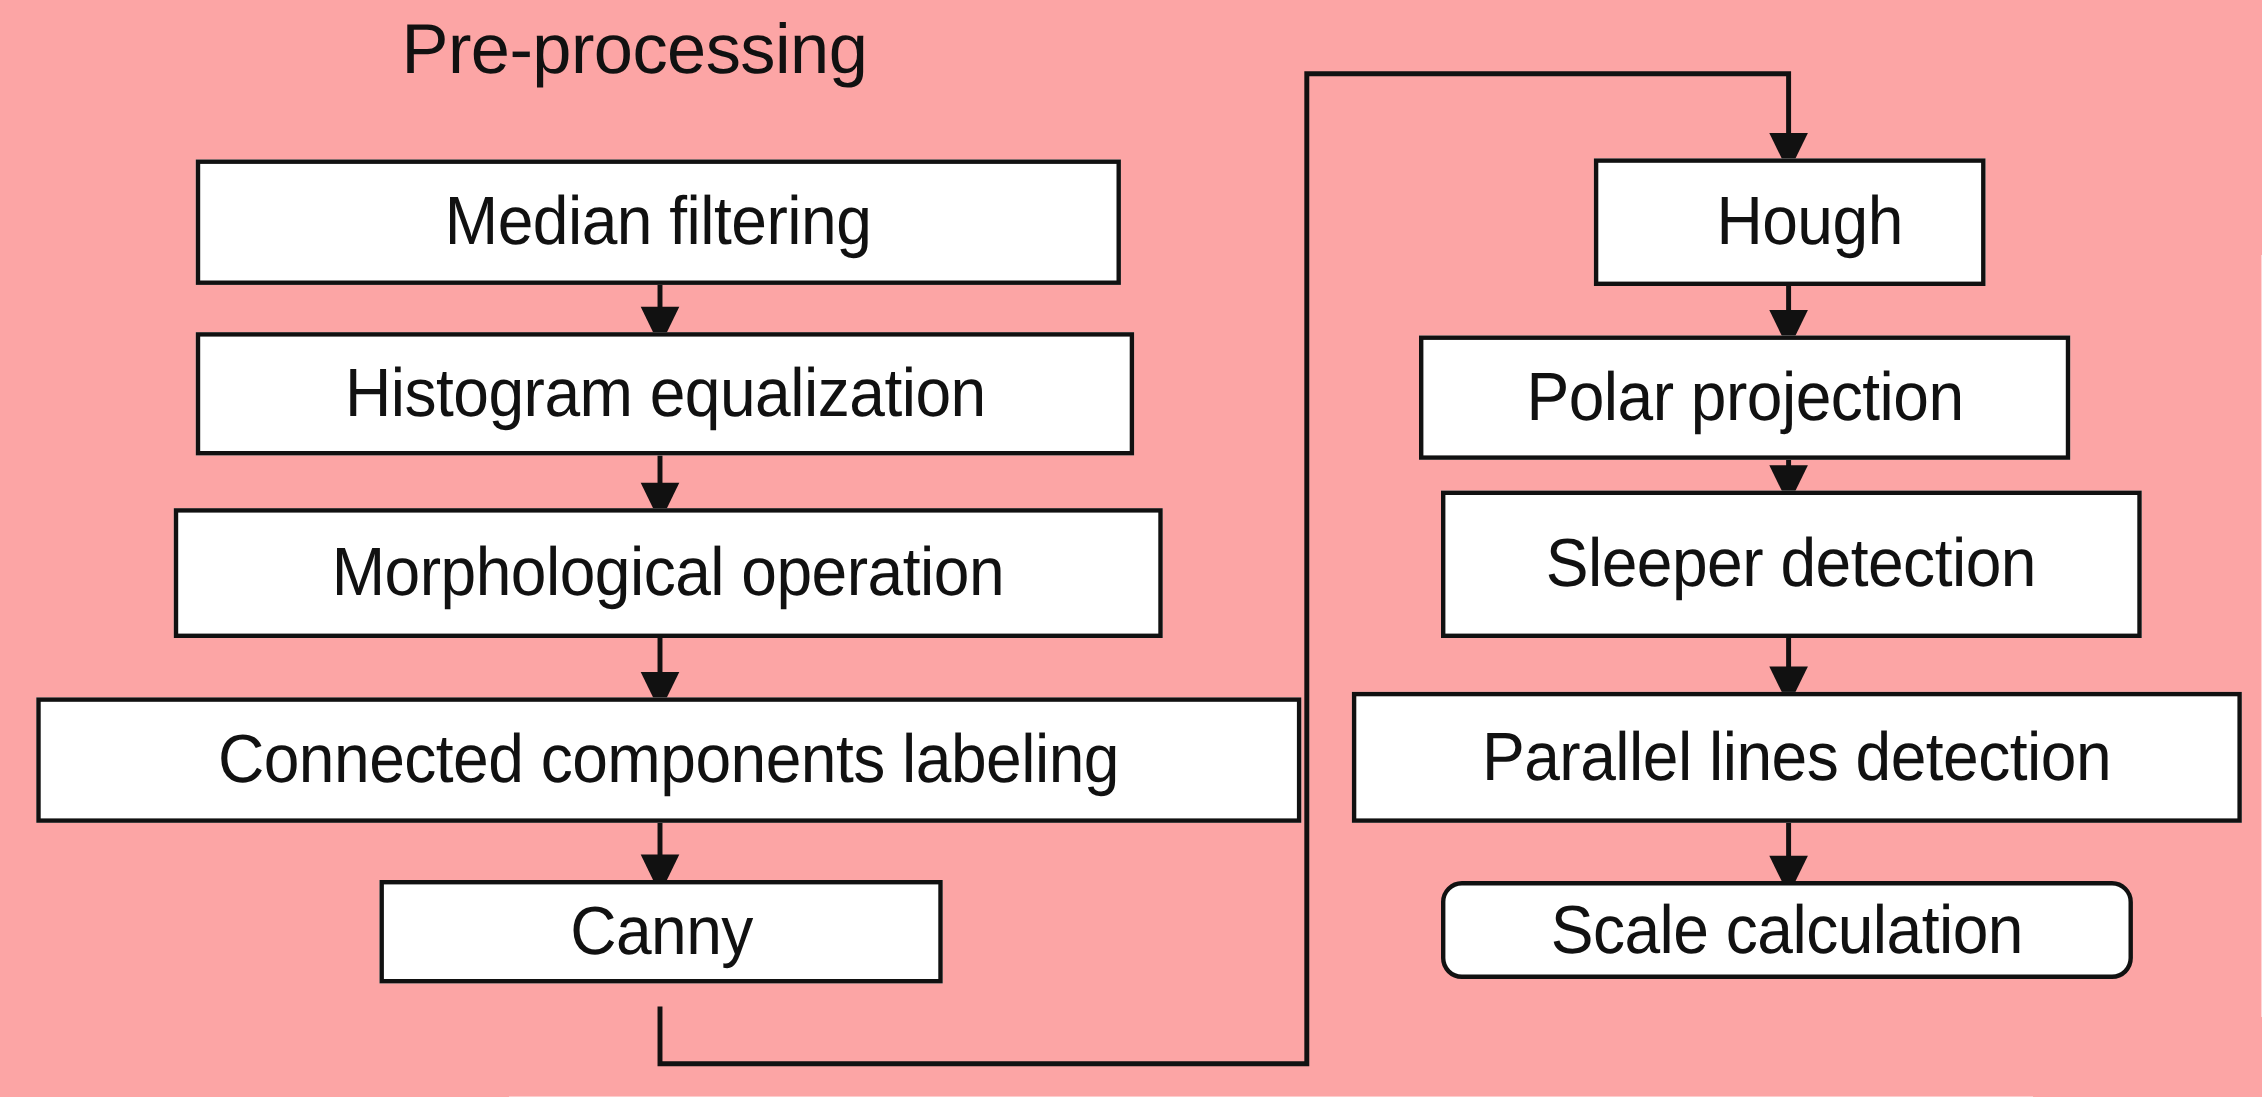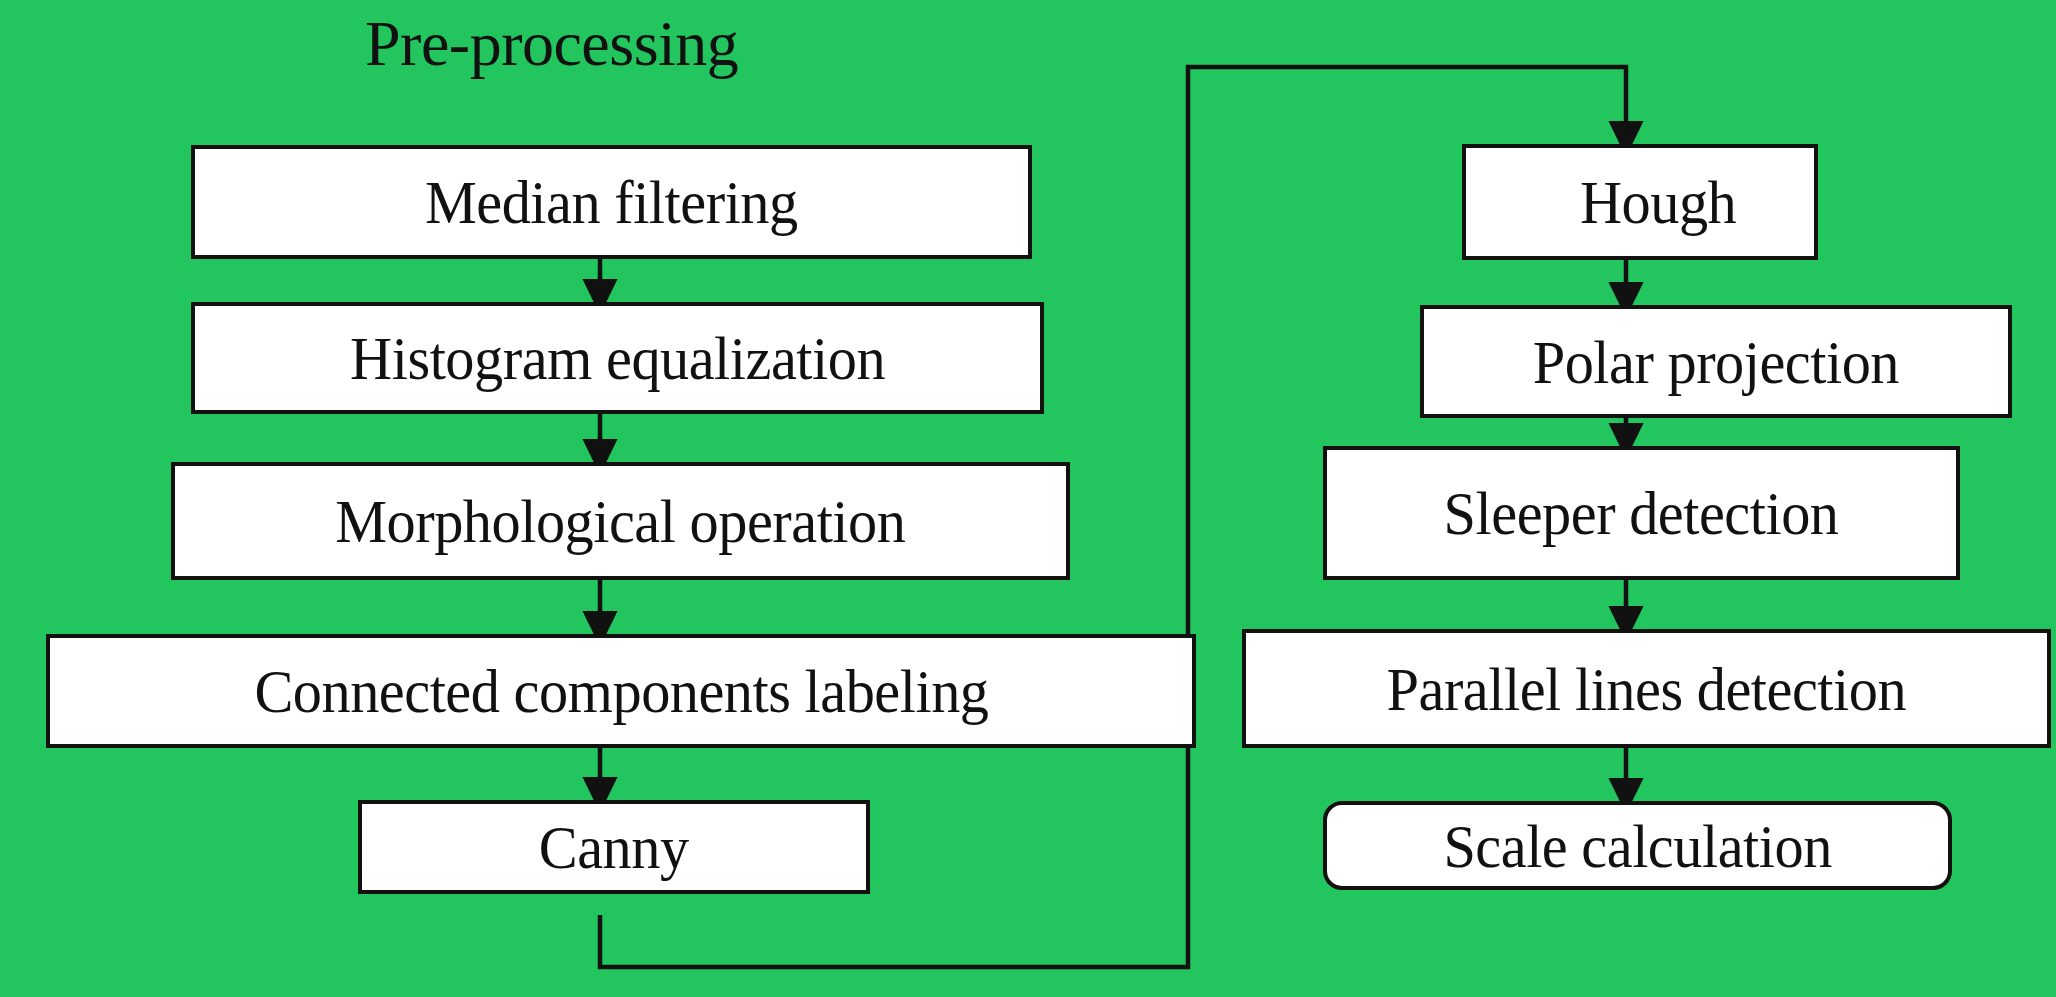--- a/index.html
+++ b/index.html
@@ -5,44 +5,43 @@
 <style>
   html, body {
     margin: 0;
     padding: 0;
     background: #ffffff;
   }
   #canvas {
     position: relative;
     width: 2056px;
     height: 997px;
-    background: #22c55e;
+    background: #fca5a5;
     overflow: hidden;
-    font-family: Liberation Serif, serif;
+    font-family: Liberation Sans, sans-serif;
   }
   .svg-layer {
     position: absolute;
     left: 0;
     top: 0;
     width: 2056px;
     height: 997px;
     pointer-events: none;
   }
   .node {
     position: absolute;
     box-sizing: border-box;
     border: 4px solid #111111;
     background: #ffffff;
     display: flex;
     align-items: center;
     justify-content: center;
     color: #111111;
     line-height: 1;
     white-space: nowrap;
-    margin-left: 13px;
   }
   .node-label {
     display: block;
     font-size: 62px;
     letter-spacing: -0.5px;
     transform: scaleX(0.94);
     transform-origin: center;
   }
   .section-title {
     position: absolute;
@@ -55,21 +54,21 @@
 
   
   #node-median-filtering          { left:178px; top:145px; width:841px;  height:114px; }
   #node-histogram-equalization    { left:178px; top:302px; width:853px;  height:112px; }
   #node-morphological-operation   { left:158px; top:462px; width:899px;  height:118px; }
   #node-connected-components      { left:33px;  top:634px; width:1150px; height:114px; }
   #node-canny                     { left:345px; top:800px; width:512px;  height:94px; }
 
   
   #node-hough                     { left:1449px; top:144px; width:356px; height:116px;padding-left:36px; }
-  #node-polar-projection          { left:1407px; top:305px; width:592px; height:113px; }
+  #node-polar-projection          { left:1290px; top:305px; width:592px; height:113px; }
   #node-sleeper-detection         { left:1310px; top:446px; width:637px; height:134px; }
   #node-parallel-lines-detection  { left:1229px; top:629px; width:809px; height:119px; }
   #node-scale-calculation         { left:1310px; top:801px; width:629px; height:89px;border-radius:19px; }
 
   #section-title-preprocessing    { left:365px; top:12px; }
 </style>
 </head>
 <body>
 
 <div id="canvas">

